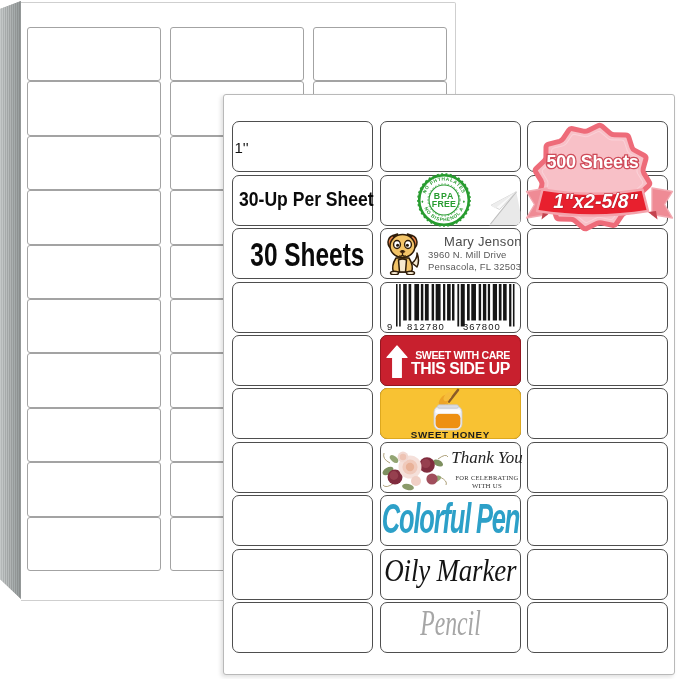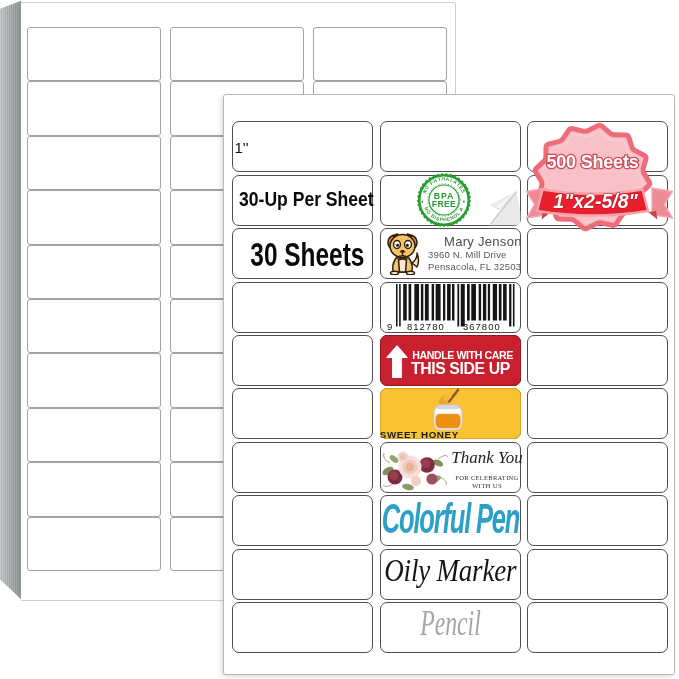--- a/index.html
+++ b/index.html
@@ -259,39 +259,39 @@
 <div class="abs" style="left:387px;top:320.5px;font-size:9.5px;color:#161616;font-family:'Liberation Sans',sans-serif">9</div>
 <div class="abs" style="left:407px;top:320.5px;width:37px;text-align:center;font-size:9.5px;letter-spacing:1px;color:#161616">812780</div>
 <div class="abs" style="left:463px;top:320.5px;width:37px;text-align:center;font-size:9.5px;letter-spacing:1px;color:#161616">367800</div>
 
 <div class="abs" style="left:379.8px;top:335px;width:141px;height:51px;background:#c8202e;border-radius:7px;border:1px solid #96161f"></div>
 
 <svg class="abs" style="left:386px;top:345px" width="22" height="34" viewBox="0 0 22 34">
 <path d="M11 1 L21 12.5 L15.3 12.5 L15.3 32.5 L6.7 32.5 L6.7 12.5 L1 12.5 Z" fill="#fff" stroke="#fff" stroke-width="1.2" stroke-linejoin="round"></path>
 </svg>
 
-<div class="abs" style="left:411px;top:349px;width:103px;text-align:center;font-size:10.6px;font-weight:bold;color:#fff;letter-spacing:-0.4px;white-space:nowrap">HANDLE WITH CARE</div>
+<div class="abs" style="left:411px;top:349px;width:103px;text-align:center;font-size:10.6px;font-weight:bold;color:#fff;letter-spacing:-0.4px;white-space:nowrap">SWEET WITH CARE</div>
 
 <div class="abs" style="left:411px;top:360px;width:103px;text-align:left;font-size:15.8px;font-weight:bold;color:#fff;letter-spacing:-0.4px;white-space:nowrap">THIS SIDE UP</div>
 
 <div class="abs" style="left:379.8px;top:388.4px;width:141px;height:51px;background:#f8c233;border-radius:7px;border:1px solid #dda81e"></div>
 
 <svg class="abs" style="left:431px;top:388px" width="34" height="43" viewBox="0 0 34 43">
 <line x1="18" y1="13.5" x2="27" y2="2" stroke="#8a5a28" stroke-width="2.6" stroke-linecap="round"></line>
 <ellipse cx="13" cy="12.5" rx="6.6" ry="4" fill="#eda427" transform="rotate(-50 13 12.5)"></ellipse>
 <ellipse cx="16.6" cy="8.8" rx="5.2" ry="3.1" fill="#f6bc3a" transform="rotate(-50 16.6 8.8)"></ellipse>
 <path d="M9.5 15 Q8.3 18.5 9.5 21 Q11.6 18.5 9.5 15 Z" fill="#f0a92c"></path>
 <path d="M16 15.5 L16 19.5" stroke="#f0a92c" stroke-width="1.8" stroke-linecap="round"></path>
 <rect x="3" y="18" width="28" height="24" rx="6" fill="#eceef2" stroke="#c9c9d4" stroke-width="0.8"></rect>
 <rect x="4.6" y="25.8" width="24.8" height="14.4" rx="4.5" fill="#ee9012"></rect>
 <rect x="4.4" y="21.4" width="25.2" height="4.2" rx="2.1" fill="#fdfdff"></rect>
 <rect x="6.5" y="16.8" width="21" height="3.4" rx="1.7" fill="#dadce2" stroke="#bfc1cc" stroke-width="0.7"></rect>
 </svg>
 
-<div class="abs" style="left:379.8px;top:428.5px;width:141px;text-align:left;font-size:9.8px;font-weight:bold;color:#1c1c1c;letter-spacing:0.6px">SWEET HONEY</div>
+<div class="abs" style="left:379.8px;top:428.5px;width:141px;text-align:center;font-size:9.8px;font-weight:bold;color:#1c1c1c;letter-spacing:0.6px">SWEET HONEY</div>
 
 <svg class="abs" style="left:380px;top:449px" width="70" height="43" viewBox="0 0 70 43">
 <g stroke="none">
 <path d="M10 14 Q2 10 4 4 M14 34 Q6 40 3 36 M58 10 Q66 4 68 8 M60 28 Q68 32 66 36" stroke="#9a8a5a" stroke-width="0.8" fill="none"></path>
 <ellipse cx="8" cy="22" rx="6" ry="3.4" fill="#7d8f5f" transform="rotate(-30 8 22)"></ellipse>
 <ellipse cx="14" cy="10" rx="5" ry="2.8" fill="#93a573" transform="rotate(40 14 10)"></ellipse>
 <ellipse cx="58" cy="14" rx="5.4" ry="3" fill="#7d8f5f" transform="rotate(25 58 14)"></ellipse>
 <ellipse cx="56" cy="30" rx="5.4" ry="3" fill="#93a573" transform="rotate(-25 56 30)"></ellipse>
 <ellipse cx="28" cy="38" rx="6" ry="3" fill="#8a9a6a" transform="rotate(12 28 38)"></ellipse>
 <circle cx="15" cy="28" r="7.5" fill="#802c3e"></circle>

